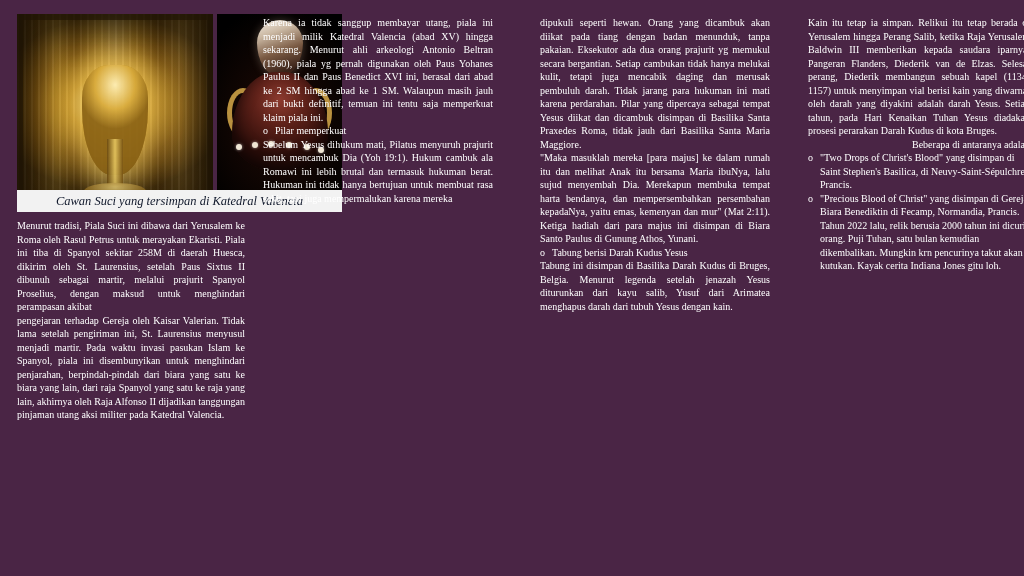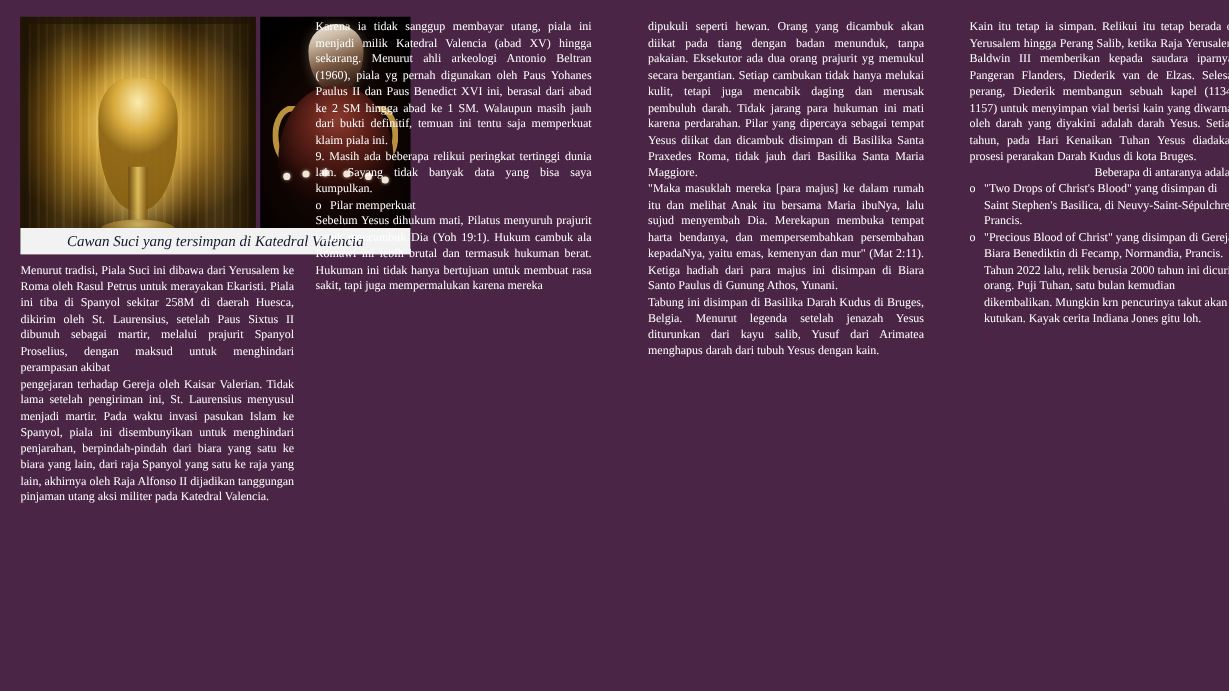--- a/index.html
+++ b/index.html
@@ -244,28 +244,28 @@
     <span>Cawan Suci yang tersimpan di Katedral Valencia</span>
   </div>
 
   <div class="col" id="col1">
     <p>Menurut tradisi, Piala Suci ini dibawa dari Yerusalem ke Roma oleh Rasul Petrus untuk merayakan Ekaristi. Piala ini tiba di Spanyol sekitar 258M di daerah Huesca, dikirim oleh St. Laurensius, setelah Paus Sixtus II dibunuh sebagai martir, melalui prajurit Spanyol Proselius, dengan maksud untuk menghindari perampasan akibat</p>
     <p>pengejaran terhadap Gereja oleh Kaisar Valerian. Tidak lama setelah pengiriman ini, St. Laurensius menyusul menjadi martir. Pada waktu invasi pasukan Islam ke Spanyol, piala ini disembunyikan untuk menghindari penjarahan, berpindah-pindah dari biara yang satu ke biara yang lain, dari raja Spanyol yang satu ke raja yang lain, akhirnya oleh Raja Alfonso II dijadikan tanggungan pinjaman utang aksi militer pada Katedral Valencia.</p>
   </div>
 
   <div class="col" id="col2">
     <p>Karena ia tidak sanggup membayar utang, piala ini menjadi milik Katedral Valencia (abad XV) hingga sekarang. Menurut ahli arkeologi Antonio Beltran (1960), piala yg pernah digunakan oleh Paus Yohanes Paulus II dan Paus Benedict XVI ini, berasal dari abad ke 2 SM hingga abad ke 1 SM. Walaupun masih jauh dari bukti definitif, temuan ini tentu saja memperkuat klaim piala ini.</p>
-    <p>9. Masih ada beberapa relikui peringkat tertinggi dunia lain. Sayang tidak banyak data yang bisa saya kumpulkan.</p>
     <p class="bullet">Pilar memperkuat</p>
     <p>Sebelum Yesus dihukum mati, Pilatus menyuruh prajurit untuk mencambuk Dia (Yoh 19:1). Hukum cambuk ala Romawi ini lebih brutal dan termasuk hukuman berat. Hukuman ini tidak hanya bertujuan untuk membuat rasa sakit, tapi juga mempermalukan karena mereka</p>
   </div>
 
   <div class="col" id="col3">
     <p>dipukuli seperti hewan. Orang yang dicambuk akan diikat pada tiang dengan badan menunduk, tanpa pakaian. Eksekutor ada dua orang prajurit yg memukul secara bergantian. Setiap cambukan tidak hanya melukai kulit, tetapi juga mencabik daging dan merusak pembuluh darah. Tidak jarang para hukuman ini mati karena perdarahan. Pilar yang dipercaya sebagai tempat Yesus diikat dan dicambuk disimpan di Basilika Santa Praxedes Roma, tidak jauh dari Basilika Santa Maria Maggiore.</p>
     <p>"Maka masuklah mereka [para majus] ke dalam rumah itu dan melihat Anak itu bersama Maria ibuNya, lalu sujud menyembah Dia. Merekapun membuka tempat harta bendanya, dan mempersembahkan persembahan kepadaNya, yaitu emas, kemenyan dan mur" (Mat 2:11). Ketiga hadiah dari para majus ini disimpan di Biara Santo Paulus di Gunung Athos, Yunani.</p>
+    <p class="bullet">Tabung berisi Darah Kudus Yesus</p>
     <p>Tabung ini disimpan di Basilika Darah Kudus di Bruges, Belgia. Menurut legenda setelah jenazah Yesus diturunkan dari kayu salib, Yusuf dari Arimatea menghapus darah dari tubuh Yesus dengan kain.</p>
   </div>
 
   <div class="col" id="col4">
     <p>Kain itu tetap ia simpan. Relikui itu tetap berada di Yerusalem hingga Perang Salib, ketika Raja Yerusalem Baldwin III memberikan kepada saudara iparnya, Pangeran Flanders, Diederik van de Elzas. Selesai perang, Diederik membangun sebuah kapel (1134-1157) untuk menyimpan vial berisi kain yang diwarnai oleh darah yang diyakini adalah darah Yesus. Setiap tahun, pada Hari Kenaikan Tuhan Yesus diadakan prosesi perarakan Darah Kudus di kota Bruges.</p>
     <p class="plain-left">Beberapa di antaranya adalah</p>
     <p class="bullet">"Two Drops of Christ's Blood" yang disimpan di Saint Stephen's Basilica, di Neuvy-Saint-Sépulchre, Prancis.</p>
     <p class="bullet">"Precious Blood of Christ" yang disimpan di Gereja Biara Benediktin di Fecamp, Normandia, Prancis. Tahun 2022 lalu, relik berusia 2000 tahun ini dicuri orang. Puji Tuhan, satu bulan kemudian dikembalikan. Mungkin krn pencurinya takut akan kutukan. Kayak cerita Indiana Jones gitu loh.</p>
   </div>
 

